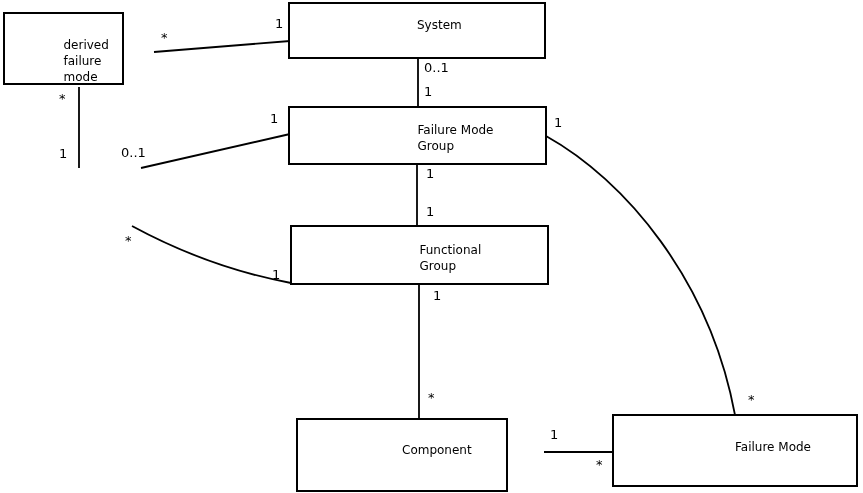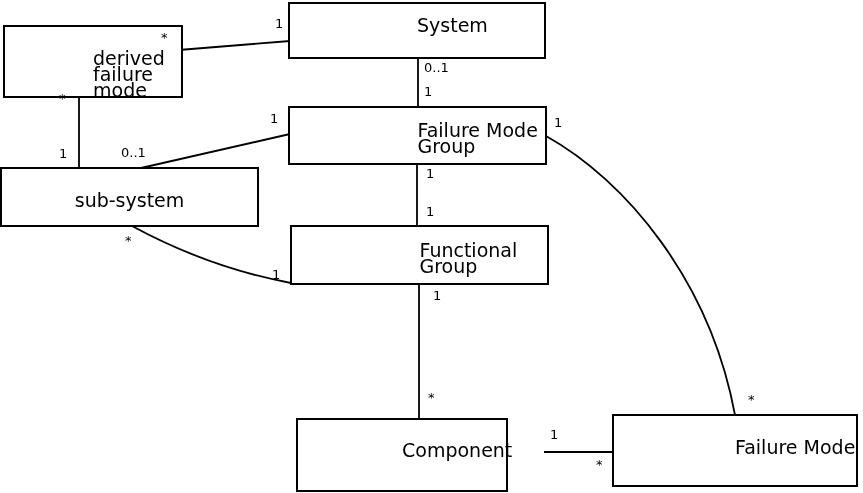--- a/index.html
+++ b/index.html
@@ -21,21 +21,21 @@
     width: 863px; height: 493px;
   }
   .box {
     position: absolute;
     box-sizing: border-box;
     border: 2px solid #000000;
     background: #ffffff;
   }
   .lbl {
     position: absolute;
-    font-size: 19px;
+    font-size: 12px;
     line-height: 16px;
     color: #000000;
     white-space: pre-line;
   }
   .lbl.at-center { left: 50%; }
   .lbl.centered { left: 50%; transform: translateX(-50%); white-space: nowrap; }
   .mult {
     position: absolute;
     font-size: 13px;
     line-height: 16px;
@@ -55,38 +55,35 @@
       <path d="M141,168 L290,134"></path>
       <path d="M418,58 L418,107"></path>
       <path d="M417,163 L417,226"></path>
       <path d="M132,226 C180,252 232,272 291,283"></path>
       <path d="M419,283 L419,419"></path>
       <path d="M544,452 L613,452"></path>
       <path d="M546,136 C625,180 710,280 735,415"></path>
     </g>
   </svg>
 
-  <div class="box" style="left:3px; top:25px; width:180px; height:73px;">
+  <div class="box" style="left:3px; top:12px; width:121px; height:73px;">
     <span class="lbl at-center" style="top:23px;">derived
 failure
 mode</span>
   </div>
 
   <div class="box" style="left:288px; top:2px; width:258px; height:57px;">
     <span class="lbl at-center" style="top:13px;">System</span>
   </div>
 
   <div class="box" style="left:288px; top:106px; width:259px; height:59px;">
     <span class="lbl at-center" style="top:14px;">Failure Mode
 Group</span>
   </div>
 
-  <div class="box" style="left:0px; top:167px; width:259px; height:60px;">
-    <span class="lbl centered" style="top:23px;">sub-system</span>
-  </div>
 
   <div class="box" style="left:290px; top:225px; width:259px; height:60px;">
     <span class="lbl at-center" style="top:15px;">Functional
 Group</span>
   </div>
 
   <div class="box" style="left:296px; top:418px; width:212px; height:74px;">
     <span class="lbl at-center" style="top:22px;">Component</span>
   </div>
 

